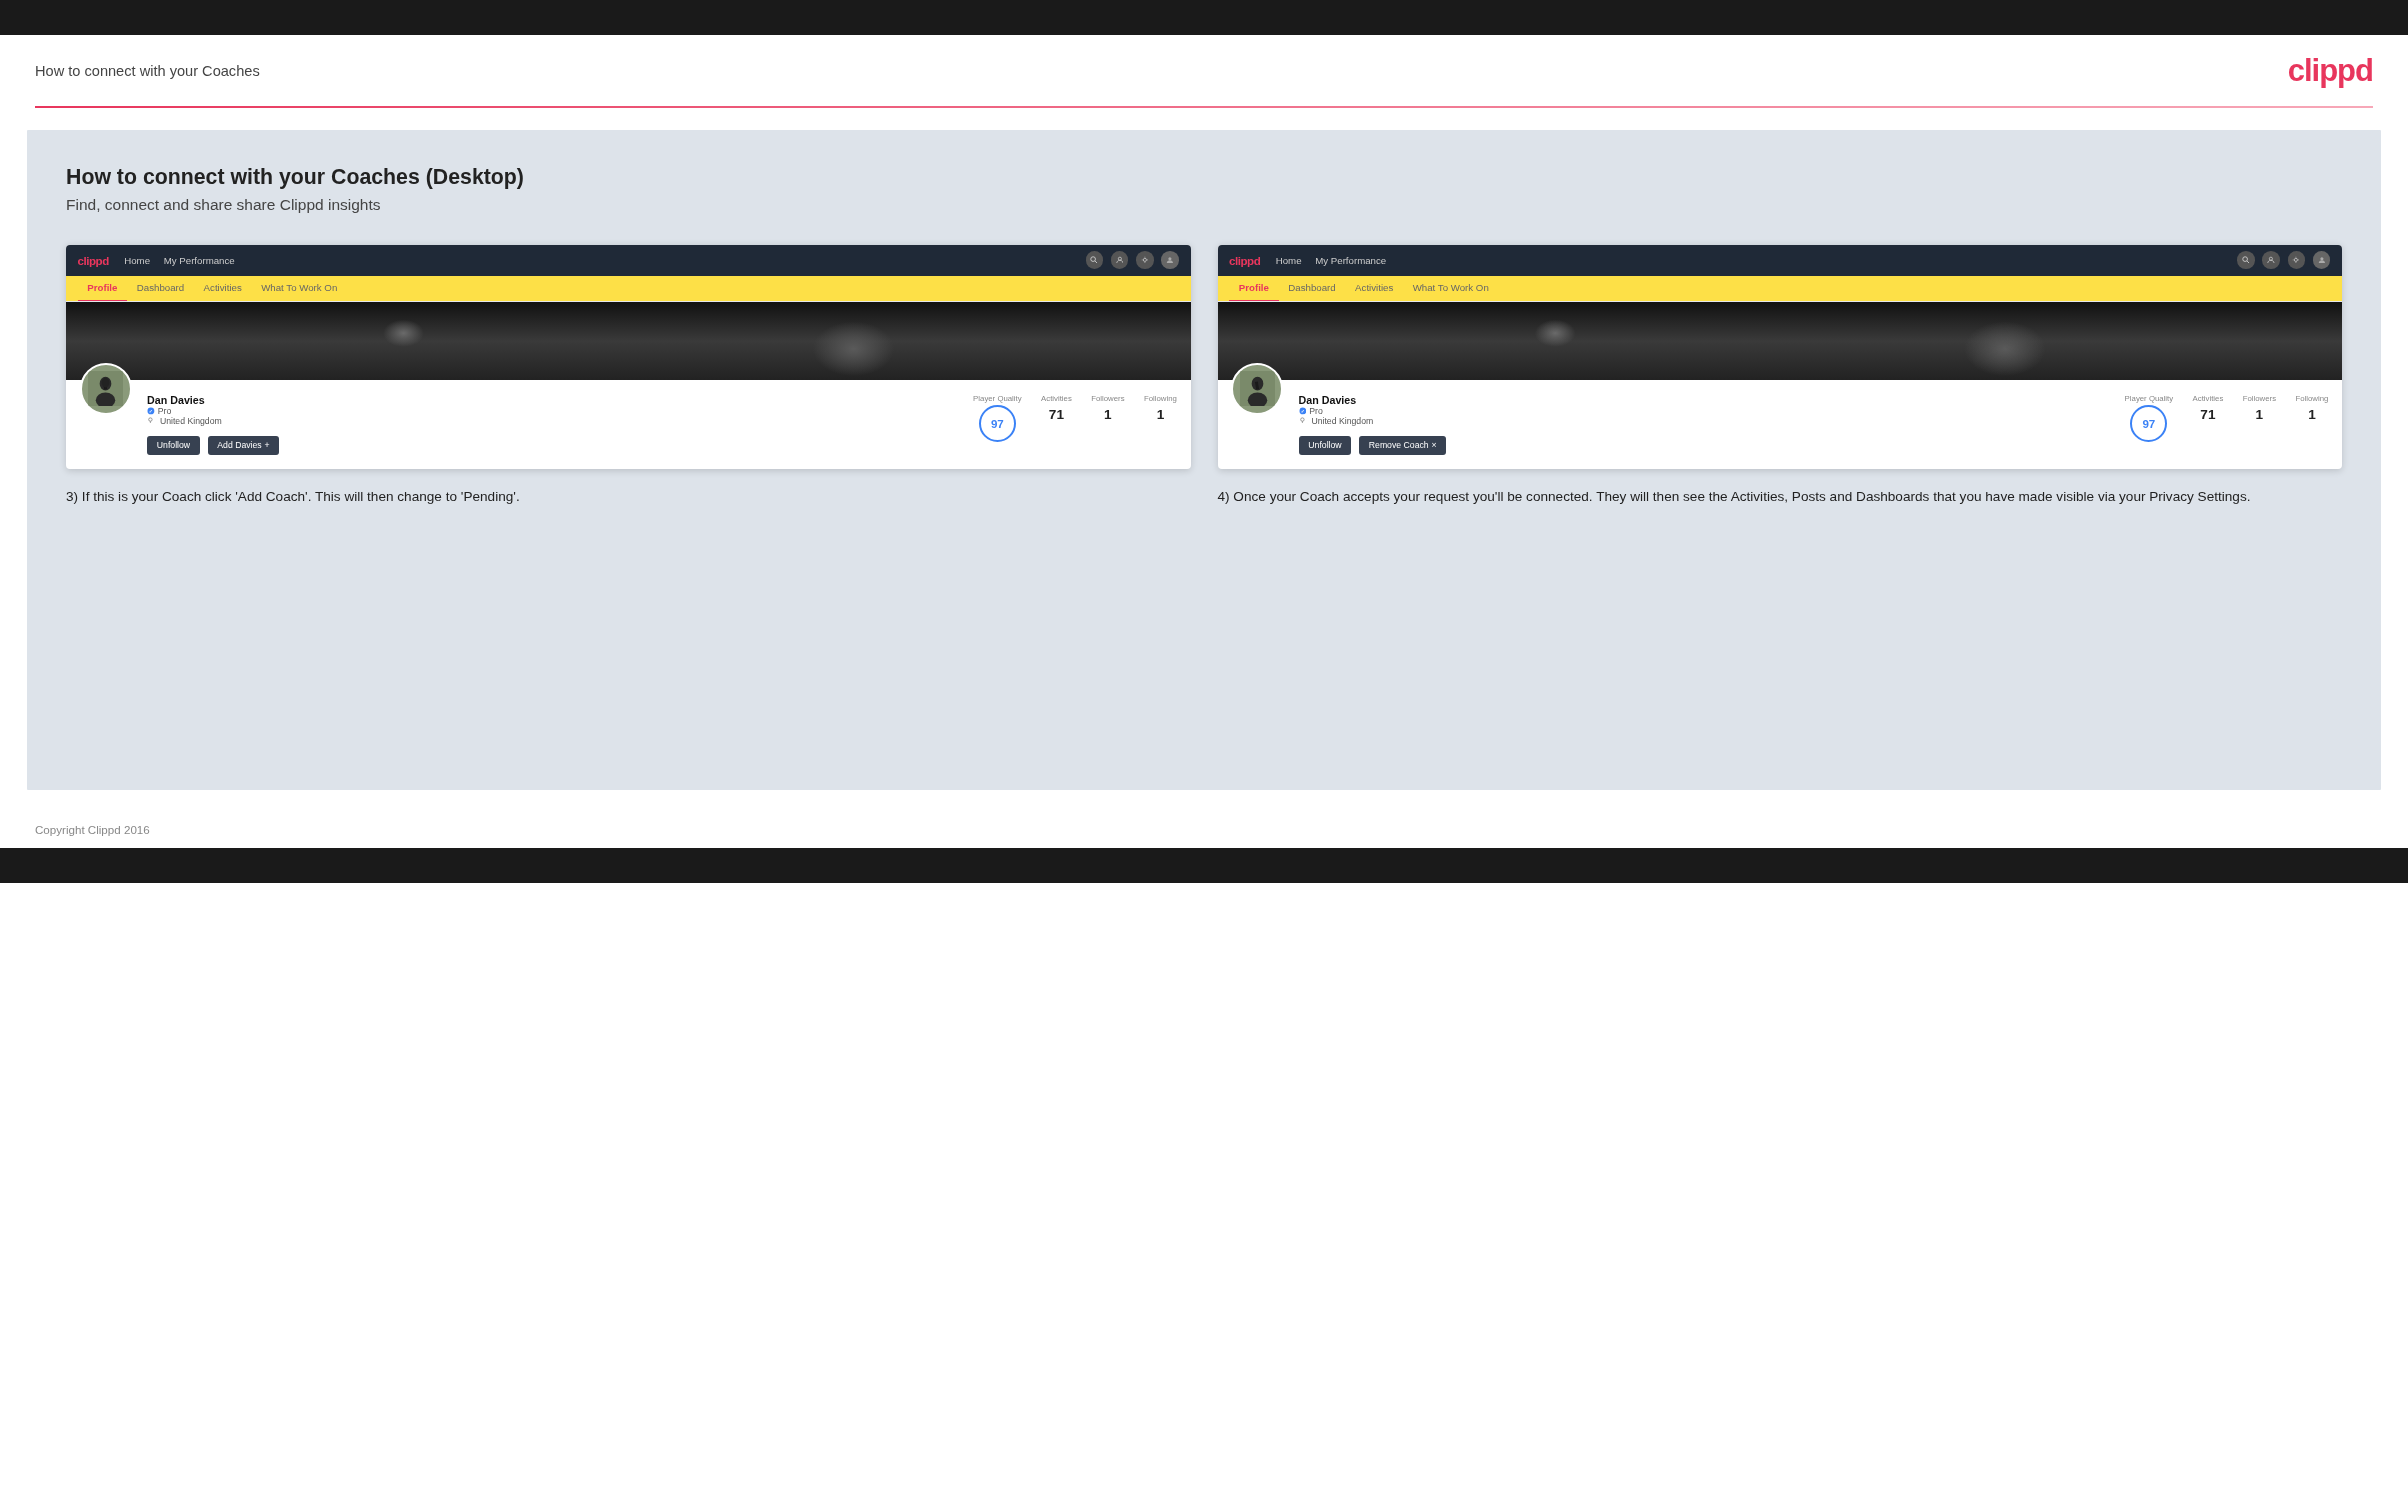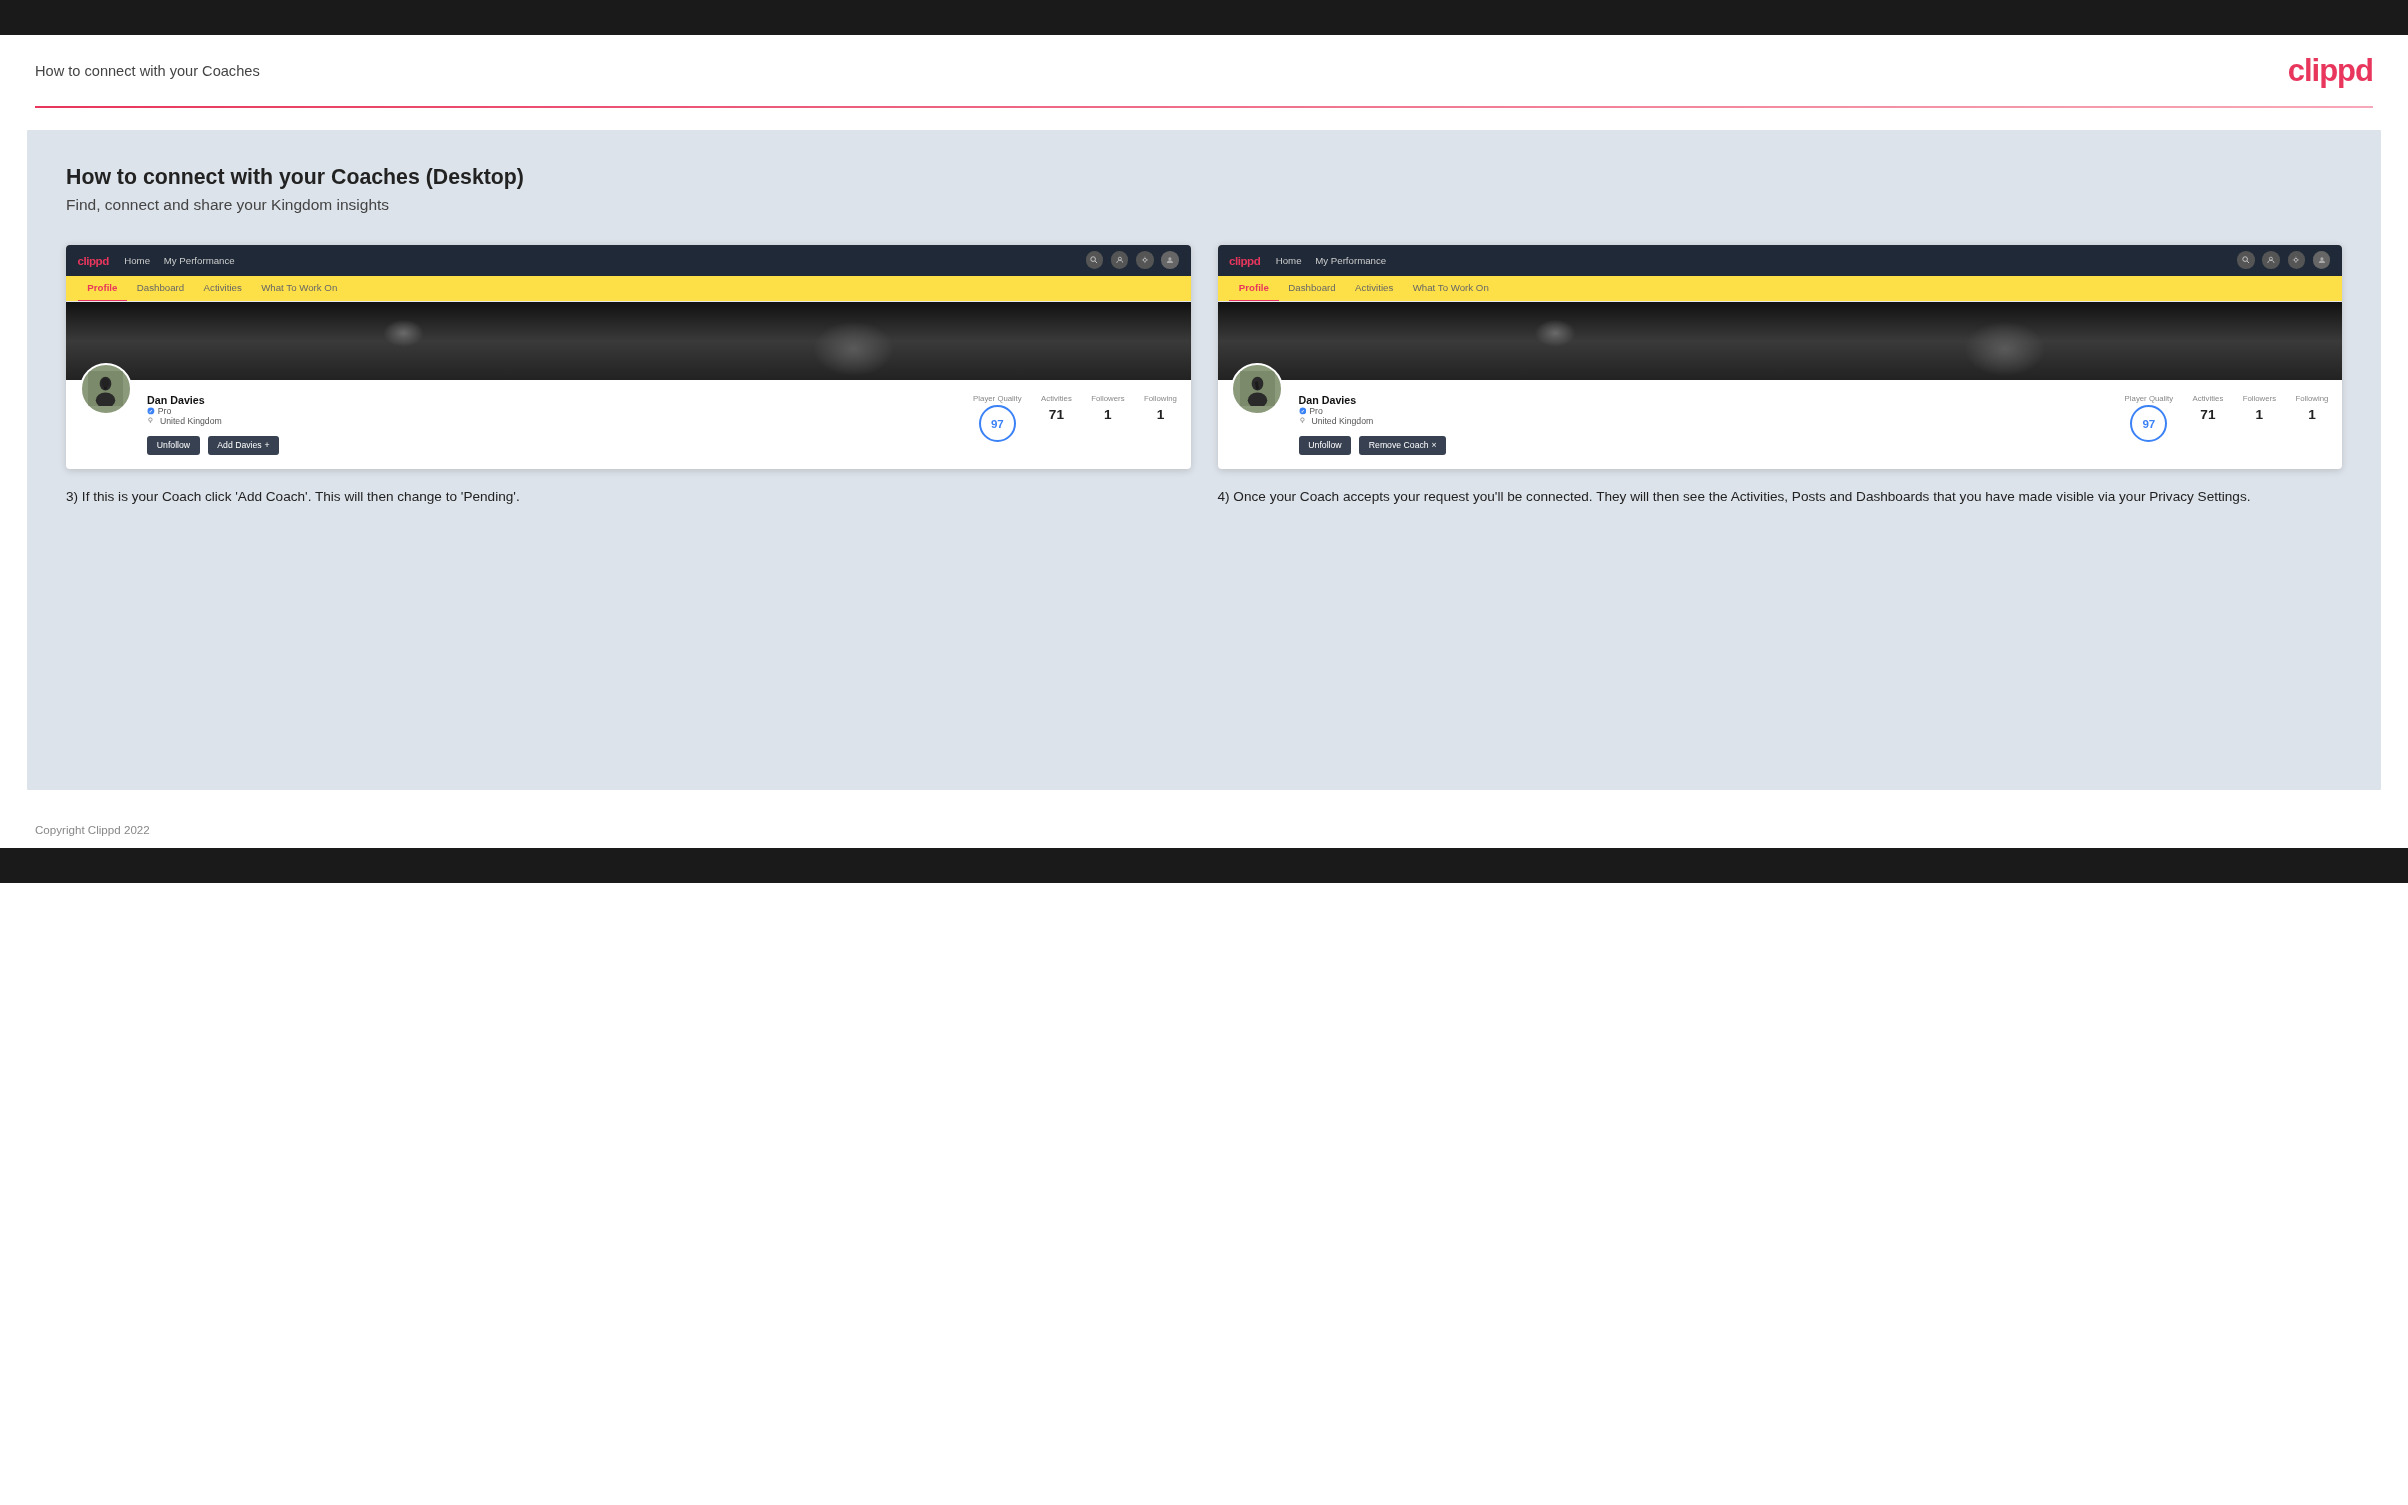--- a/index.html
+++ b/index.html
@@ -328,21 +328,21 @@
 
 <div class="header">
   <span class="header-title">How to connect with your Coaches</span>
   <span class="logo">clippd</span>
 </div>
 
 <div class="header-divider"></div>
 
 <div class="main-content">
   <h1 class="section-title">How to connect with your Coaches (Desktop)</h1>
-  <p class="section-subtitle">Find, connect and share your Kingdom insights</p>
+  <p class="section-subtitle">Find, connect and share share Clippd insights</p>
 
   <div class="two-col">
 
     <div class="col">
 
       <div class="mock-browser">
 
         <div class="mock-navbar">
           <span class="mock-logo">clippd</span>
           <div class="mock-nav-links">
@@ -582,17 +582,17 @@
         </div>
       </div>
 
       <p class="description-text">4) Once your Coach accepts your request you'll be connected. They will then see the Activities, Posts and Dashboards that you have made visible via your Privacy Settings.</p>
     </div>
 
   </div>
 </div>
 
 <div class="footer">
-  <span>Copyright Clippd 2022</span>
+  <span>Copyright Clippd 2016</span>
 </div>
 
 <div class="bottom-bar"></div>
 
 
 </body></html>

